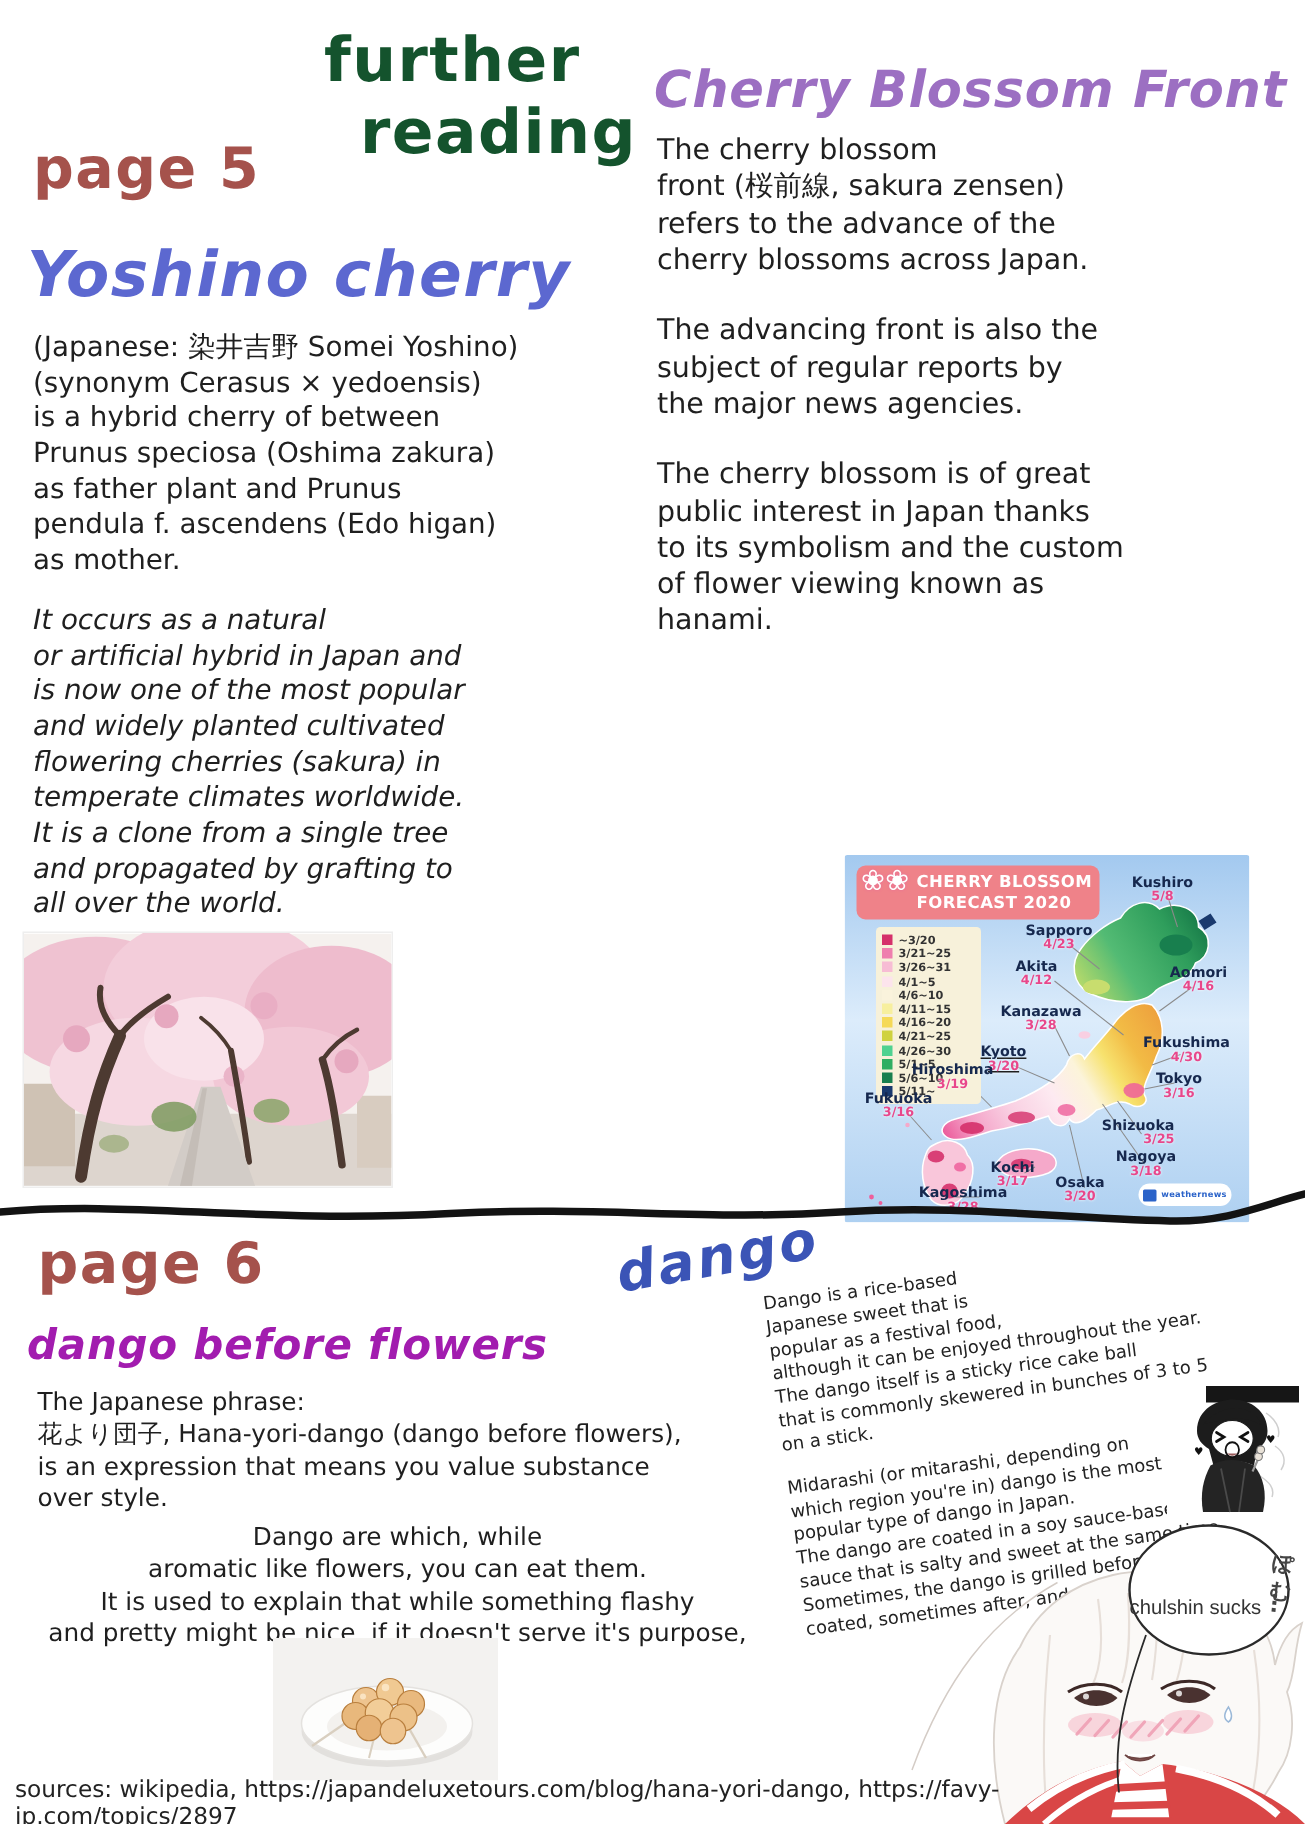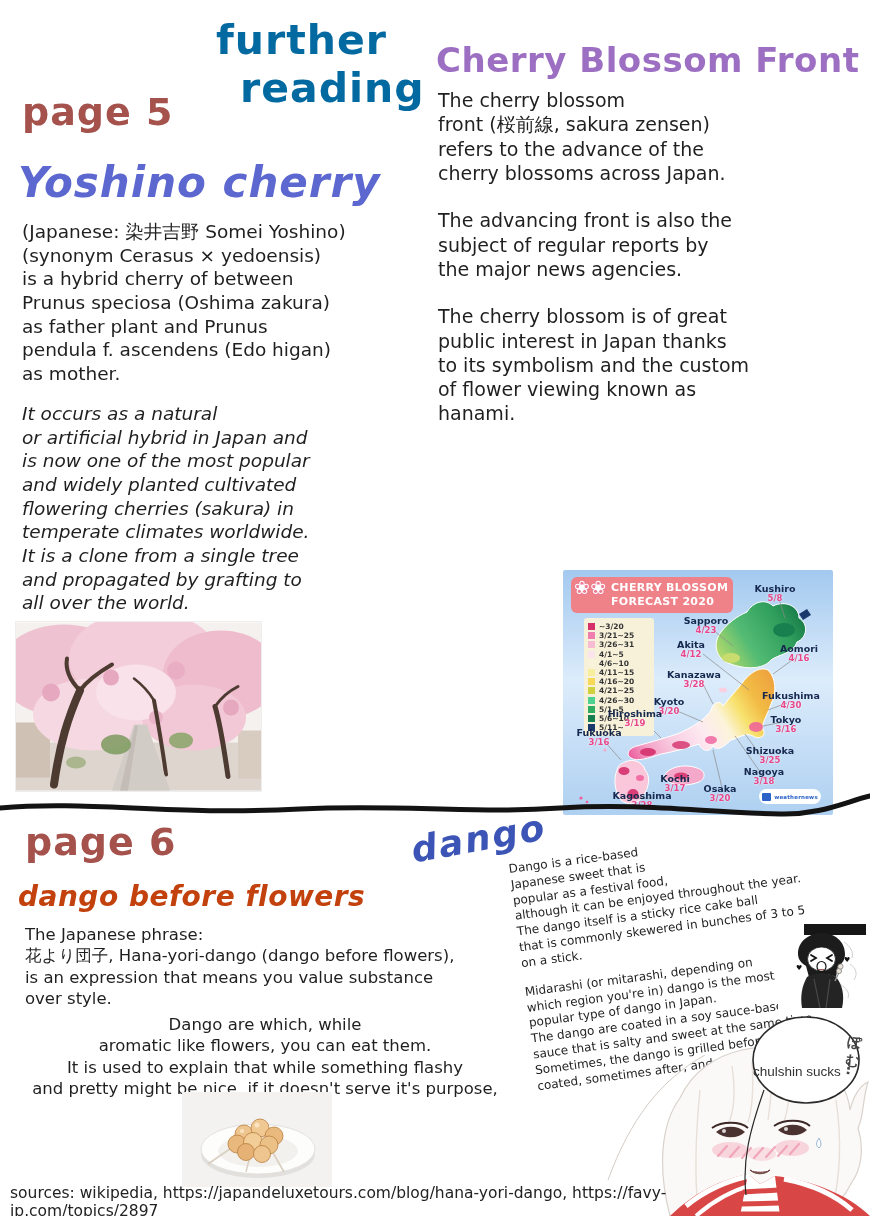--- a/index.html
+++ b/index.html
@@ -4,26 +4,26 @@
 <style>
   html,body{margin:0;padding:0;background:#ffffff;}
   #canvas{
     position:relative;width:870px;height:1216px;background:#ffffff;overflow:hidden;
     font-family:"DejaVu Sans",sans-serif;color:#1f1f1f;
   }
   .abs{position:absolute;}
   .para{white-space:pre-line;}
 
   
-  .further{left:216px;top:16px;font-size:41px;font-weight:800;line-height:1.18;color:#0369a1;letter-spacing:1px;}
+  .further{left:216px;top:16px;font-size:41px;font-weight:800;line-height:1.18;color:#14532d;letter-spacing:1px;}
   .further .l2{margin-left:24px;display:block;}
   .page-label{font-size:38px;font-weight:800;color:#a5524c;letter-spacing:1px;}
   .h-yoshino{left:18px;top:158px;font-size:42px;font-weight:800;font-style:italic;color:#5c68d0;letter-spacing:1px;}
-  .h-front{left:436px;top:40px;font-size:34px;font-weight:800;color:#9c6fc2;letter-spacing:.5px;}
-  .h-dbf{left:18px;top:880px;font-size:28px;font-weight:800;font-style:italic;color:#c2410c;letter-spacing:.5px;}
+  .h-front{left:436px;top:40px;font-size:34px;font-weight:800;font-style:italic;color:#9c6fc2;letter-spacing:.5px;}
+  .h-dbf{left:18px;top:880px;font-size:28px;font-weight:800;font-style:italic;color:#a21caf;letter-spacing:.5px;}
   .h-dango{left:408px;top:830px;font-size:36px;font-weight:800;font-style:italic;color:#3b54b6;
     transform:rotate(-10deg);transform-origin:left top;letter-spacing:2px;}
 
   
   .col-left-1{left:22px;top:220px;width:400px;font-size:18.5px;line-height:1.28;}
   .col-left-2{left:22px;top:402px;width:410px;font-size:18.5px;line-height:1.28;font-style:italic;}
   .col-right{left:438px;top:88px;width:425px;font-size:19px;line-height:1.28;}
   .col-right .para{margin:0 0 23px 0;}
   .p6-1{left:25px;top:924px;width:470px;font-size:16.5px;line-height:1.3;}
   .p6-2{left:25px;top:1014px;width:480px;font-size:16.5px;line-height:1.3;text-align:center;}
@@ -284,37 +284,37 @@
           <span class="cdate">4/12</span>
         </div>
         <div class="city" style="left: 99px; top: 100px;">
           <span class="cname">Kanazawa</span>
           <span class="cdate">3/28</span>
         </div>
         <div class="city" style="left: 196px; top: 121px;">
           <span class="cname">Fukushima</span>
           <span class="cdate">4/30</span>
         </div>
-        <div class="city" style="left: 74px; top: 127px;">
+        <div class="city" style="left: 74px; top: 127px; text-decoration: underline;">
           <span class="cname">Kyoto</span>
           <span class="cdate">3/20</span>
         </div>
         <div class="city" style="left: 191px; top: 145px;">
           <span class="cname">Tokyo</span>
           <span class="cdate">3/16</span>
         </div>
         <div class="city" style="left: 40px; top: 139px;">
           <span class="cname">Hiroshima</span>
           <span class="cdate">3/19</span>
         </div>
         <div class="city" style="left: 4px; top: 158px;">
           <span class="cname">Fukuoka</span>
           <span class="cdate">3/16</span>
         </div>
-        <div class="city" style="left: 175px; top: 176px;">
+        <div class="city" style="left: 156px; top: 176px; text-align: right;">
           <span class="cname">Shizuoka</span>
           <span class="cdate">3/25</span>
         </div>
         <div class="city" style="left: 169px; top: 197px;">
           <span class="cname">Nagoya</span>
           <span class="cdate">3/18</span>
         </div>
         <div class="city" style="left: 80px; top: 204px;">
           <span class="cname">Kochi</span>
           <span class="cdate">3/17</span>

